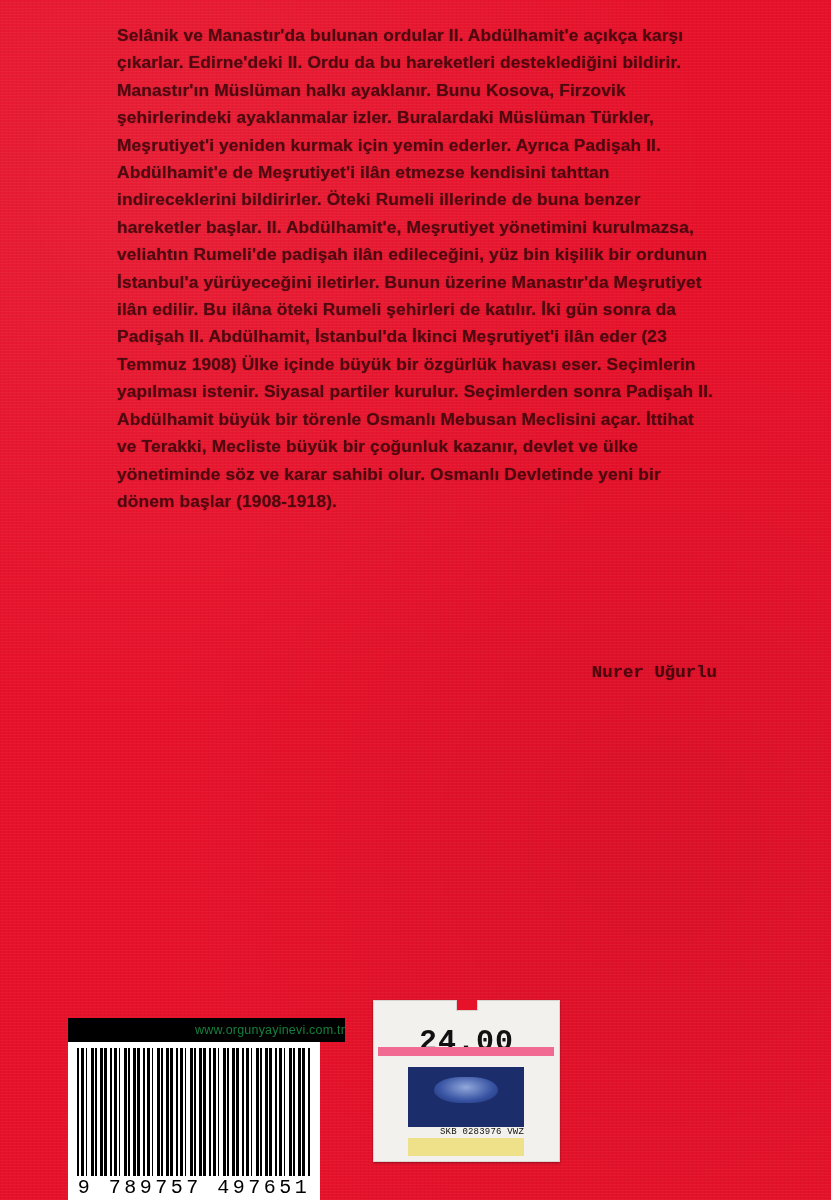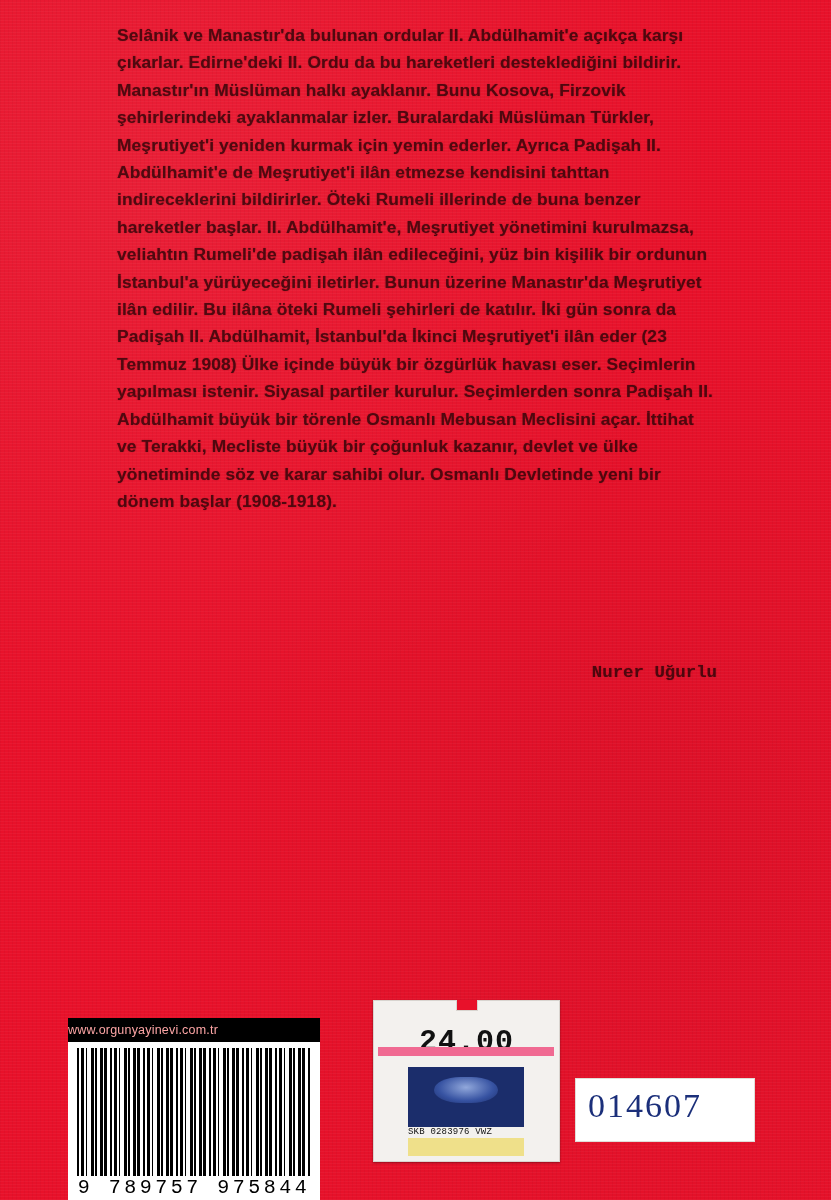--- a/index.html
+++ b/index.html
@@ -68,25 +68,26 @@
     height: 182px;
     background: #ffffff;
   }
   .barcode-url-bar {
     position: absolute;
     left: 0;
     top: 0;
     width: 252px;
     height: 24px;
     background: #000000;
-    color: #fca5a5;
+    color: #15803d;
     font-size: 12.5px;
     line-height: 24px;
-    text-align: left;
+    text-align: right;
     letter-spacing: 0.2px;
+    padding-left: 25px;
   }
   .barcode-bars {
     position: absolute;
     left: 9px;
     top: 30px;
     width: 234px;
     height: 128px;
     background:
       repeating-linear-gradient(90deg,
         #000 0px, #000 2px,
@@ -177,21 +178,21 @@
     height: 26px;
     border-radius: 50%/60%;
     background: radial-gradient(ellipse at 50% 40%, #9fb6e8 0%, #3a57a8 60%, #1b2d6b 100%);
     opacity: 0.9;
   }
   .price-code {
     position: absolute;
     left: 34px;
     top: 126px;
     width: 116px;
-    text-align: left;
+    text-align: right;
     font-family: "Liberation Mono", monospace;
     font-size: 9px;
     color: #111111;
     letter-spacing: 0.2px;
   }
   .price-sticker .yellow-strip {
     position: absolute;
     left: 34px;
     top: 137px;
     width: 116px;
@@ -227,30 +228,27 @@
 
   <div class="blurb">
     <p>Selânik ve Manastır'da bulunan ordular II. Abdülhamit'e açıkça karşı çıkarlar. Edirne'deki II. Ordu da bu hareketleri desteklediğini bildirir. Manastır'ın Müslüman halkı ayaklanır. Bunu Kosova, Firzovik şehirlerindeki ayaklanmalar izler. Buralardaki Müslüman Türkler, Meşrutiyet'i yeniden kurmak için yemin ederler. Ayrıca Padişah II. Abdülhamit'e de Meşrutiyet'i ilân etmezse kendisini tahttan indireceklerini bildirirler. Öteki Rumeli illerinde de buna benzer hareketler başlar. II. Abdülhamit'e, Meşrutiyet yönetimini kurulmazsa, veliahtın Rumeli'de padişah ilân edileceğini, yüz bin kişilik bir ordunun İstanbul'a yürüyeceğini iletirler. Bunun üzerine Manastır'da Meşrutiyet ilân edilir. Bu ilâna öteki Rumeli şehirleri de katılır. İki gün sonra da Padişah II. Abdülhamit, İstanbul'da İkinci Meşrutiyet'i ilân eder (23 Temmuz 1908) Ülke içinde büyük bir özgürlük havası eser. Seçimlerin yapılması istenir. Siyasal partiler kurulur. Seçimlerden sonra Padişah II. Abdülhamit büyük bir törenle Osmanlı Mebusan Meclisini açar. İttihat ve Terakki, Mecliste büyük bir çoğunluk kazanır, devlet ve ülke yönetiminde söz ve karar sahibi olur. Osmanlı Devletinde yeni bir dönem başlar (1908-1918).</p>
   </div>
 
   <div class="author">Nurer Uğurlu</div>
 
   <div class="barcode-block">
     <div class="barcode-url-bar">www.orgunyayinevi.com.tr</div>
     <div class="barcode-bars"></div>
-    <div class="barcode-digits">9 789757 975844</div>
+    <div class="barcode-digits">9 789757 497651</div>
   </div>
 
   <div class="price-sticker">
     <div class="notch"></div>
     <div class="price-value">24.00</div>
     <div class="pink-line"></div>
     <div class="price-inner-label">
       <div class="logo-swoosh"></div>
     </div>
     <div class="price-code">SKB 0283976 VWZ</div>
     <div class="yellow-strip"></div>
   </div>
 
-  <div class="number-tag">
-    <span>014607</span>
-  </div>
 </div>
 
 </body></html>

